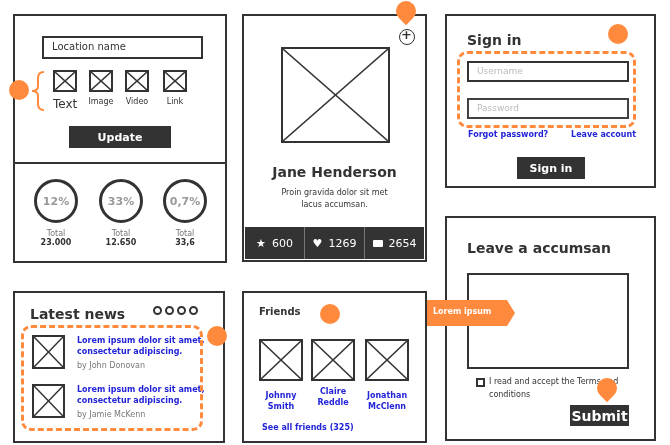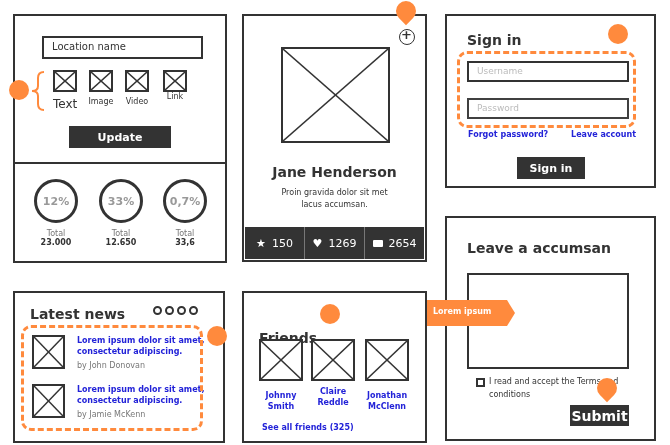--- a/index.html
+++ b/index.html
@@ -52,21 +52,21 @@
       </div>
     <div class="center" style="font-size:8px;margin-top:5px;width:26px;margin-left:-1px;">Video</div>
   </div>
   <div class="abs" style="left:148px;top:54px;width:30px;">
     <div class="ph" style="position:relative;width:24px;height:22px;">
         <svg viewBox="0 0 20 18" preserveAspectRatio="none">
           <line x1="0" y1="0" x2="20" y2="18" stroke="#333" stroke-width="1.5"></line>
           <line x1="20" y1="0" x2="0" y2="18" stroke="#333" stroke-width="1.5"></line>
         </svg>
       </div>
-    <div class="center" style="font-size:8px;width:24px;">Link</div>
+    <div class="center" style="font-size:8px;margin-top:5px;width:24px;">Link</div>
   </div>
   <div class="dark-btn" style="left:54px;top:110px;width:102px;height:22px;font-size:11px;">Update</div>
 </div>
 
 <div class="dot" style="left:9px;top:80px;width:20px;height:20px;"></div>
 <svg class="abs" style="left:30px;top:70px;width:16px;height:42px;" viewBox="0 0 16 42">
     <path d="M14 2 Q8 2 8 8 L8 16 Q8 21 2 21 Q8 21 8 26 L8 34 Q8 40 14 40" stroke="#ff8a3d" stroke-width="2" fill="none"></path>
   </svg>
 
 <div class="panel" style="left:13px;top:162px;width:214px;height:101px;">
@@ -102,21 +102,21 @@
         <line x1="0" y1="0" x2="100" y2="100" stroke="#333" stroke-width="1.5" vector-effect="non-scaling-stroke"></line>
         <line x1="100" y1="0" x2="0" y2="100" stroke="#333" stroke-width="1.5" vector-effect="non-scaling-stroke"></line>
       </svg>
   </div>
   <div class="abs center" style="left:0;top:148px;width:181px;font-size:14px;font-weight:bold;">Jane Henderson</div>
   <div class="abs center" style="left:0;top:172px;width:181px;font-size:8px;">Proin gravida dolor sit met</div>
   <div class="abs center" style="left:0;top:184px;width:181px;font-size:8px;">lacus accumsan.</div>
   <div class="abs" style="left:1px;top:211px;width:179px;height:32px;background:#333;display:flex;">
     <div style="flex:1;display:flex;align-items:center;justify-content:center;color:#fff;font-size:11px;border-right:1px solid #777;">
       <span style="margin-right:6px;">★</span>
-      <span>150</span>
+      <span>600</span>
     </div>
     <div style="flex:1;display:flex;align-items:center;justify-content:center;color:#fff;font-size:11px;border-right:1px solid #777;">
       <span style="margin-right:6px;">♥</span>
       <span>1269</span>
     </div>
     <div style="flex:1;display:flex;align-items:center;justify-content:center;color:#fff;font-size:11px;">
       <span style="display:inline-block;width:10px;height:7px;background:#fff;margin-right:6px;border-radius:1px;"></span>
       <span>2654</span>
     </div>
   </div>
@@ -185,21 +185,21 @@
   <div class="abs link" style="left:62px;top:91px;font-size:8px;line-height:11px;">
     <div>Lorem ipsum dolor sit amet,</div>
     <div>consectetur adipiscing.</div>
   </div>
   <div class="abs" style="left:62px;top:117px;font-size:8px;color:#777;">by Jamie McKenn</div>
 </div>
 <div class="dashed" style="left:21px;top:325px;width:182px;height:106px;"></div>
 <div class="dot" style="left:207px;top:326px;width:20px;height:20px;"></div>
 
 <div class="panel" style="left:242px;top:291px;width:185px;height:152px;">
-  <div class="title" style="left:15px;top:13px;font-size:14px;margin-top:24px;">Friends</div>
+  <div class="title" style="left:15px;top:13px;font-size:10px;">Friends</div>
   <div class="ph" style="left:15px;top:46px;width:44px;height:42px;">
     <svg viewBox="0 0 100 100" preserveAspectRatio="none">
         <line x1="0" y1="0" x2="100" y2="100" stroke="#333" stroke-width="1.5" vector-effect="non-scaling-stroke"></line>
         <line x1="100" y1="0" x2="0" y2="100" stroke="#333" stroke-width="1.5" vector-effect="non-scaling-stroke"></line>
       </svg>
   </div>
   <div class="abs link center" style="left:12px;top:97px;width:50px;line-height:11px;">
     <div>Johnny</div>
     <div>Smith</div>
   </div>

